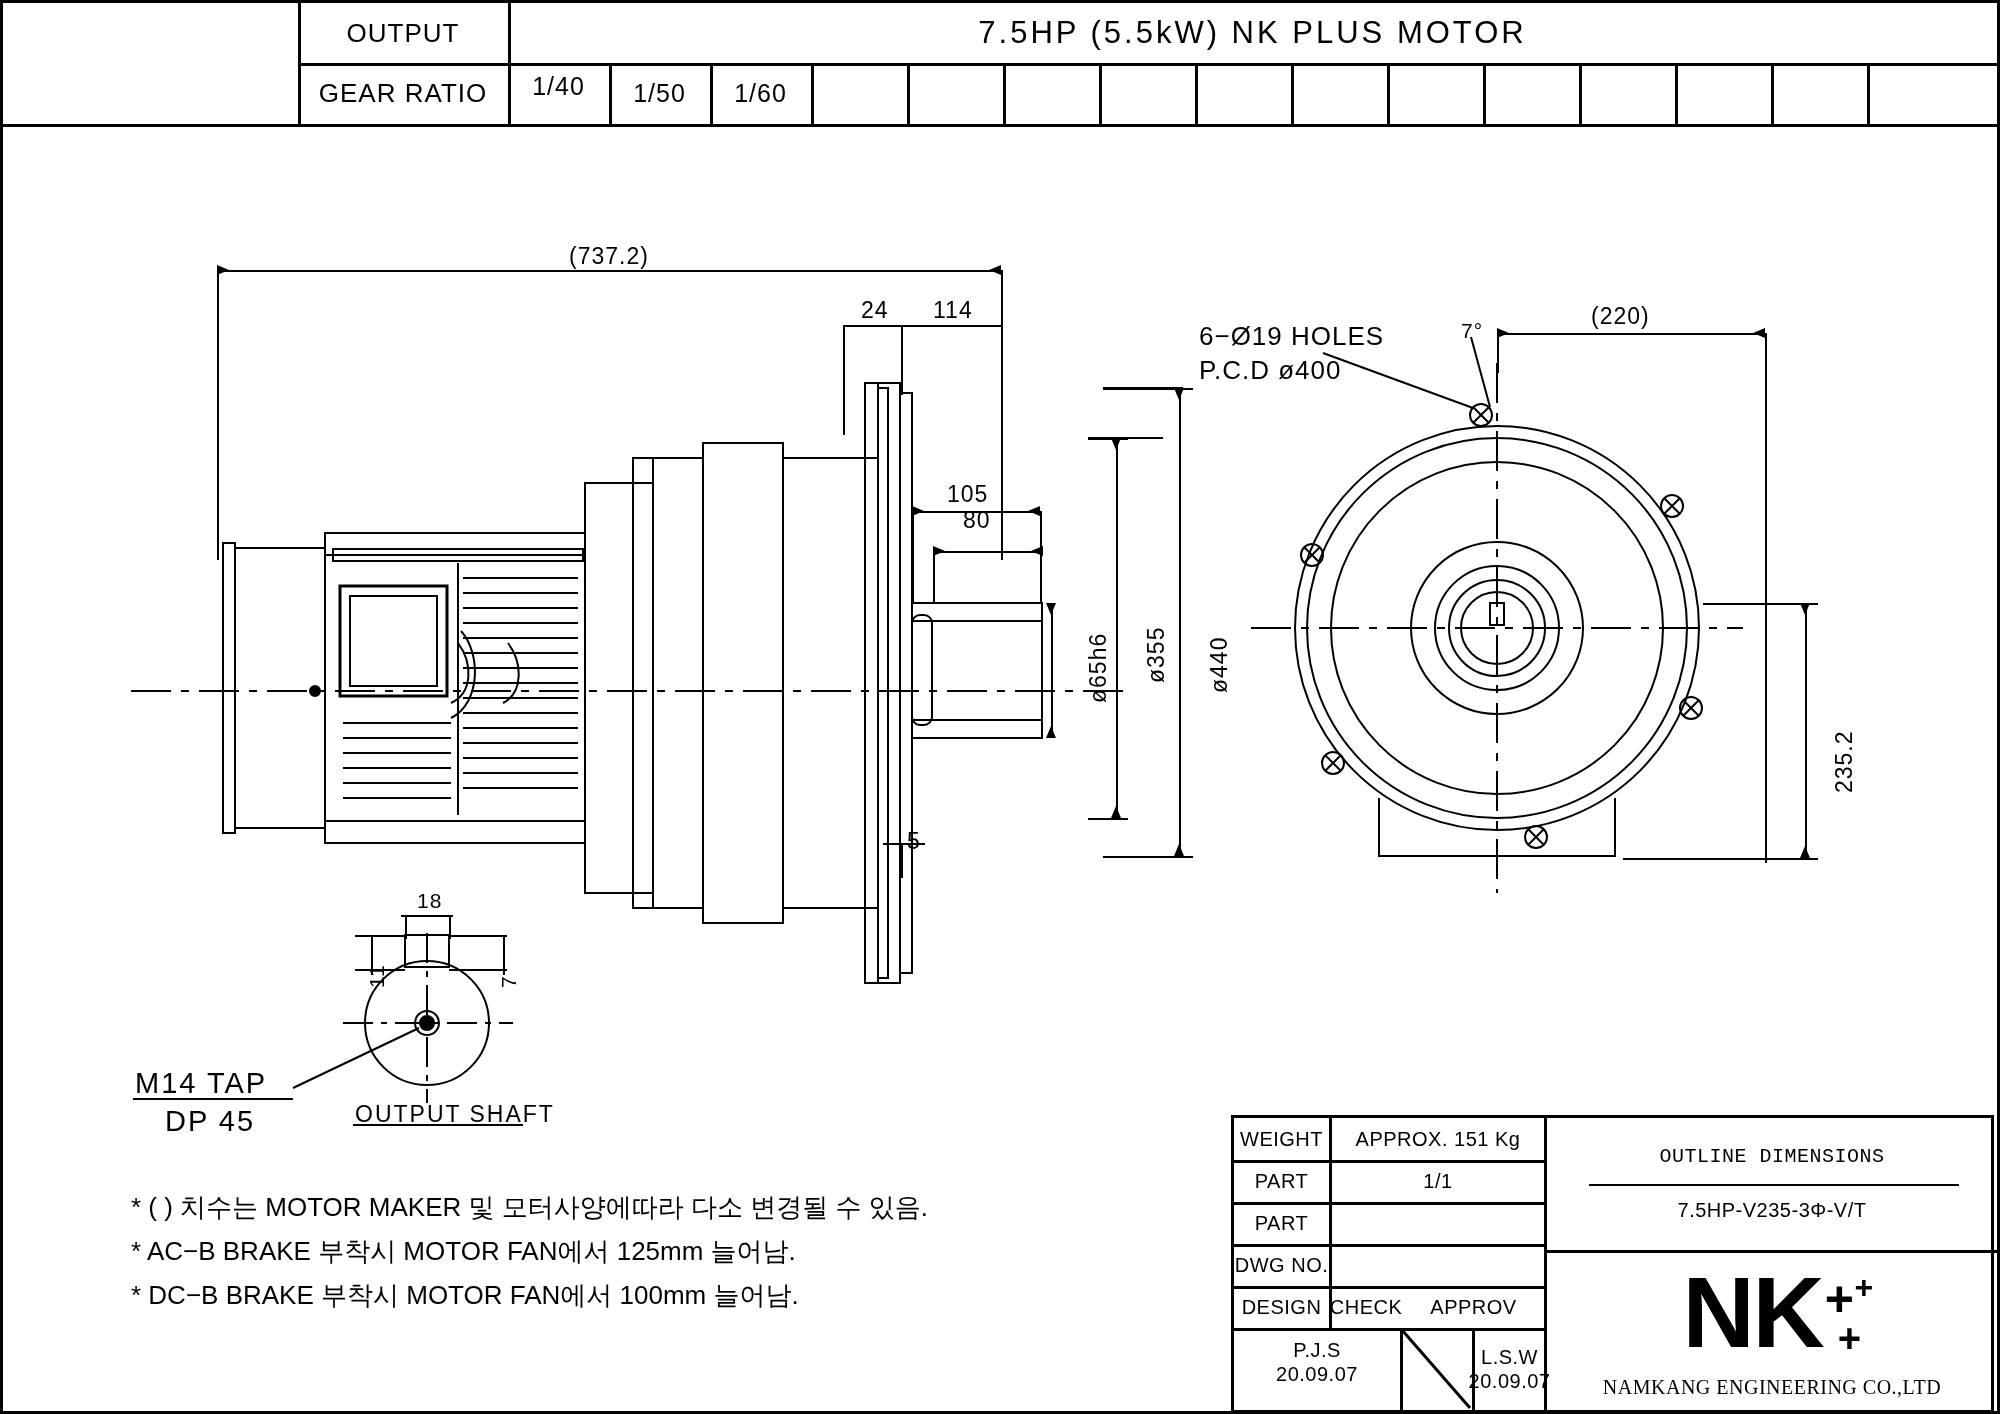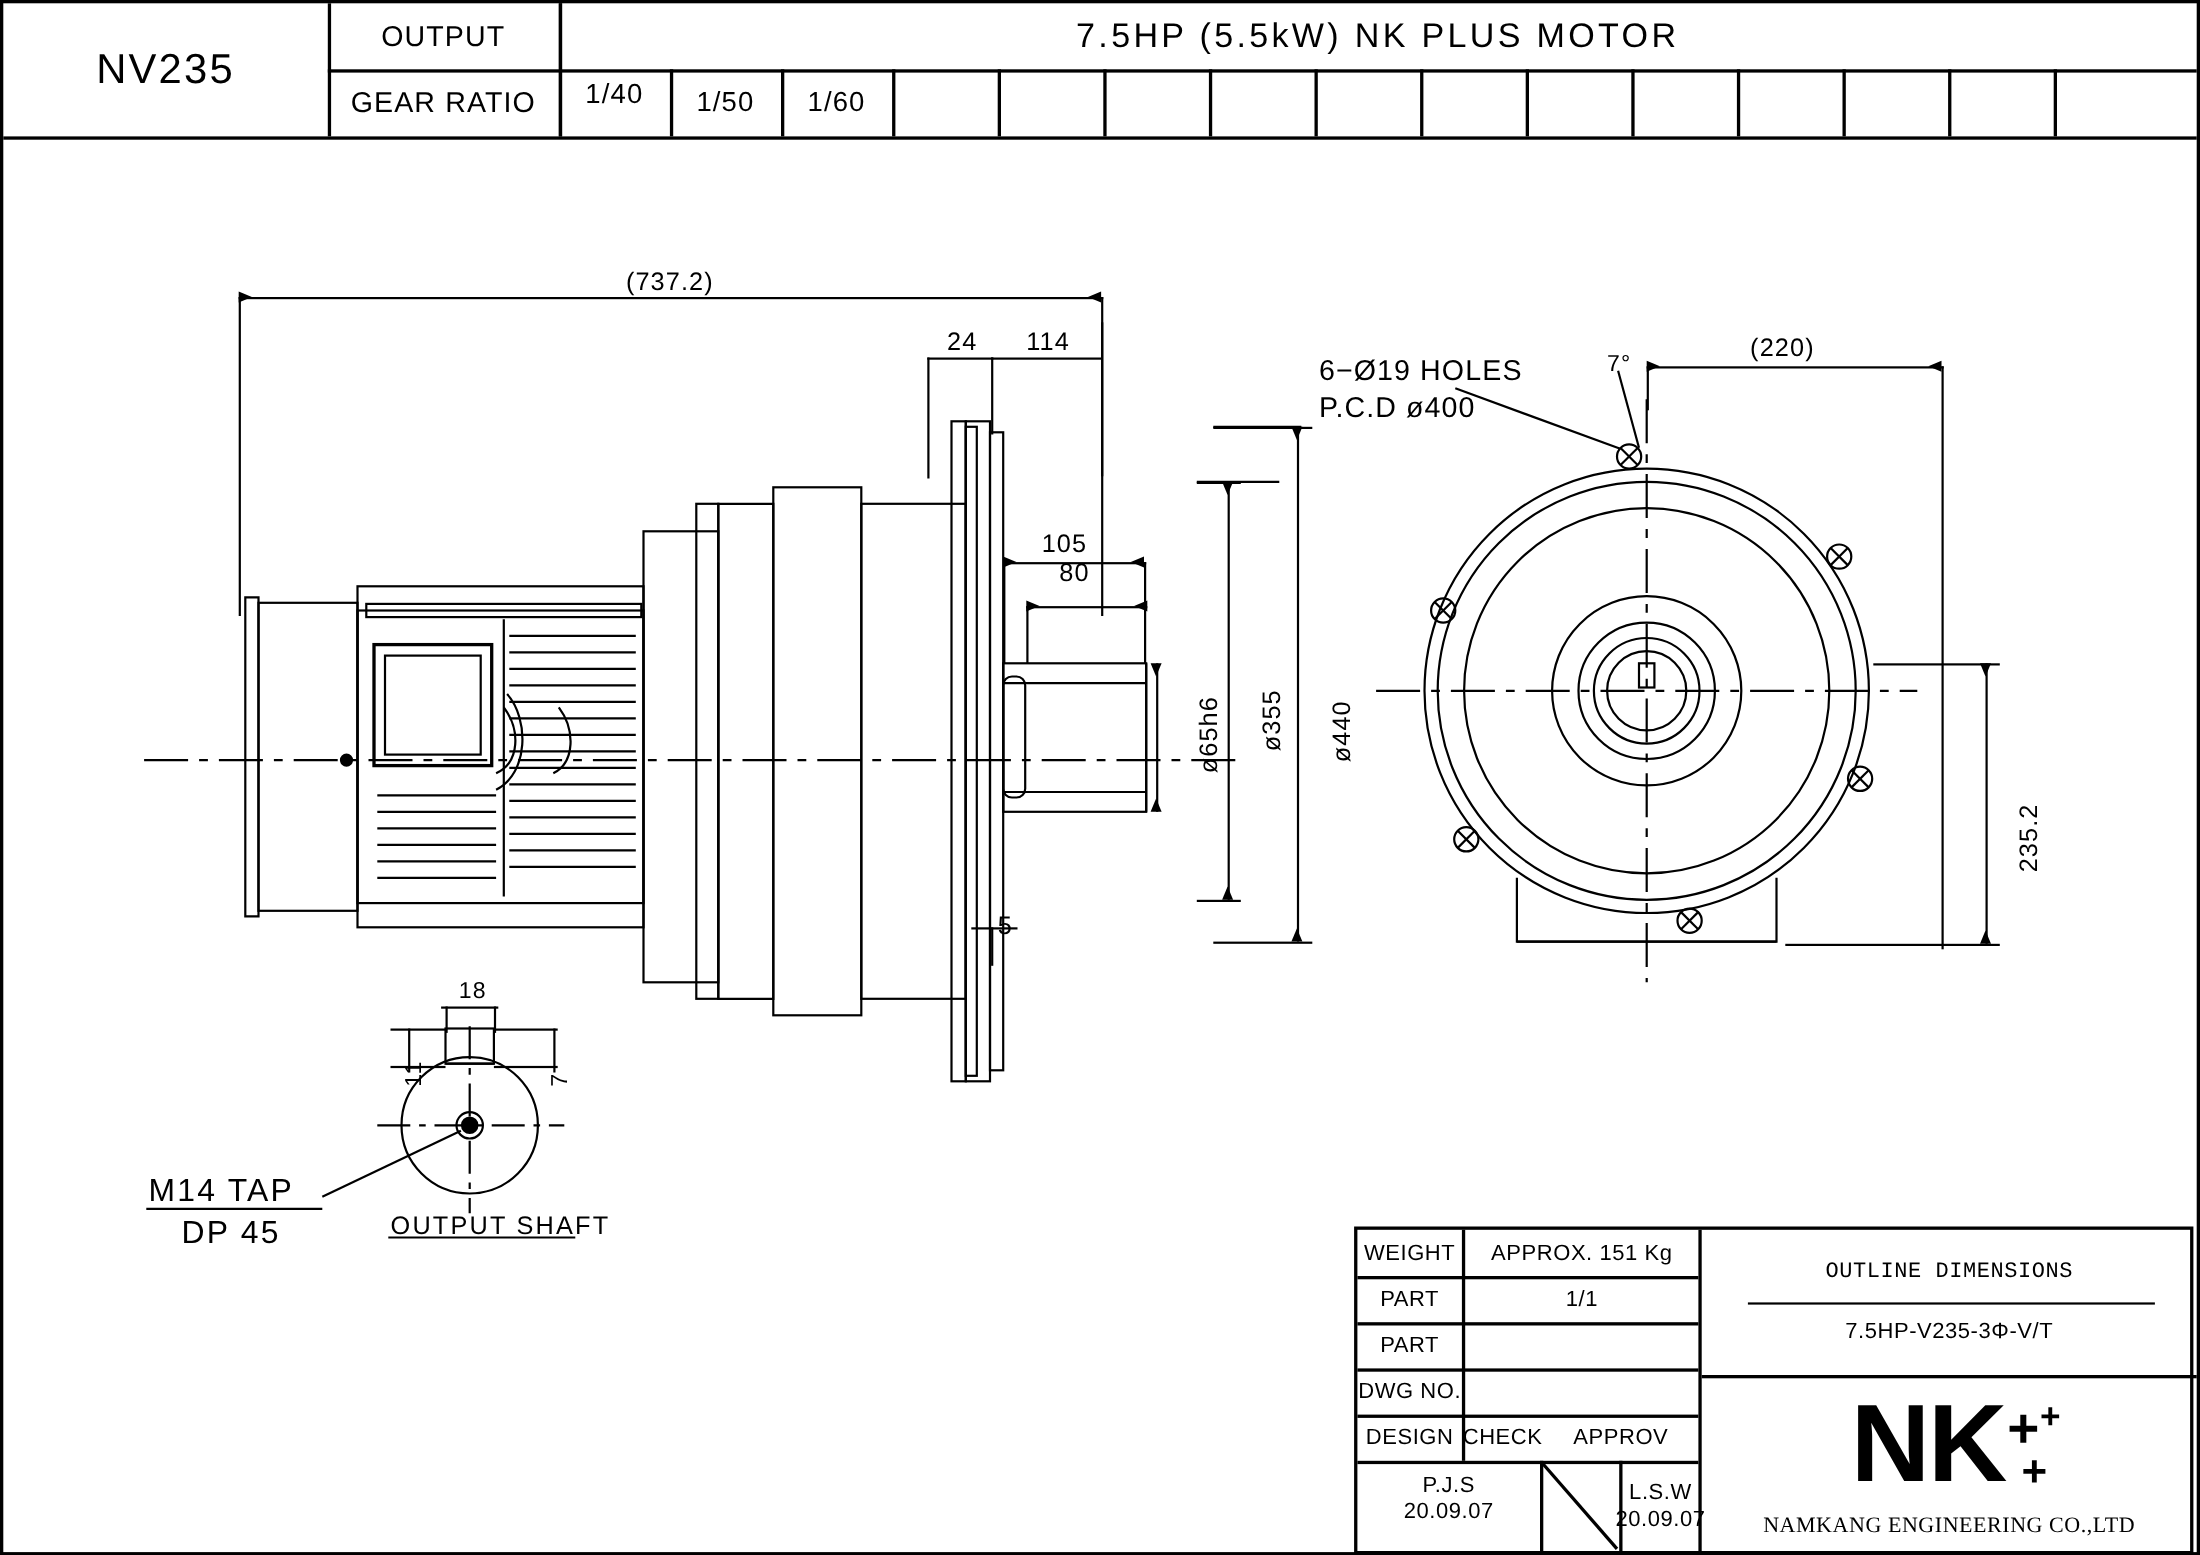--- a/index.html
+++ b/index.html
@@ -48,21 +48,20 @@
 
 <div id="sheet">
 
   <div class="hdr">
 
     <div class="vline" style="left:295px;top:0;height:121px;"></div>
     <div class="vline" style="left:505px;top:0;height:121px;"></div>
     <div class="vline" style="left:505px;top:0;height:121px;"></div>
     <div class="hline" style="left:295px;top:60px;width:1699px;"></div>
 
-    <div class="cell model" style="left:0;top:0;width:295px;height:121px;">NV235</div>
     <div class="cell lbl" style="left:295px;top:60px;width:210px;height:61px;">GEAR RATIO</div>
     <div class="cell lbl" style="left:295px;top:0;width:210px;height:60px;">OUTPUT</div>
     <div class="cell title-main" style="left:505px;top:0;width:1489px;height:60px;">7.5HP (5.5kW) NK PLUS MOTOR</div>
 
     <div class="cell ratio" style="left:505px;top:60px;width:101px;height:47px;">1/40</div>
     <div class="vline" style="left:606px;top:60px;height:61px;"></div>
     <div class="cell ratio" style="left:606px;top:60px;width:101px;height:61px;">1/50</div>
     <div class="vline" style="left:707px;top:60px;height:61px;"></div>
     <div class="cell ratio" style="left:707px;top:60px;width:101px;height:61px;">1/60</div>
     <div class="vline" style="left:808px;top:60px;height:61px;"></div>
@@ -291,20 +290,25 @@
   <div class="txt-s rot" style="left:362px;top:985px;transform:rotate(-90deg);">11</div>
   <div class="ln v1" style="left:500px;top:932px;height:40px;"></div>
   <div class="ln h1" style="left:446px;top:932px;width:58px;"></div>
   <div class="ln h1" style="left:446px;top:966px;width:58px;"></div>
   <div class="txt-s rot" style="left:494px;top:985px;transform:rotate(-90deg);">7</div>
 
   <div class="txt" style="left:132px;top:1064px;font-size:29px;letter-spacing:2px;">M14 TAP</div>
   <div class="txt" style="left:162px;top:1102px;font-size:29px;letter-spacing:2px;">DP 45</div>
   <div class="txt" style="left:352px;top:1098px;font-size:23px;letter-spacing:2px;">OUTPUT SHAFT</div>
 
+  <div class="notes">
+    <div>* (  ) 치수는 MOTOR MAKER 및 모터사양에따라 다소 변경될 수 있음.</div>
+    <div>* AC−B BRAKE 부착시 MOTOR FAN에서 125mm 늘어남.</div>
+    <div>* DC−B BRAKE 부착시 MOTOR FAN에서 100mm 늘어남.</div>
+  </div>
 
   <div class="tb">
 
     <div class="tbline" style="left:0;top:42px;width:310px;height:3px;"></div>
     <div class="tbline" style="left:0;top:84px;width:310px;height:3px;"></div>
     <div class="tbline" style="left:0;top:126px;width:310px;height:3px;"></div>
     <div class="tbline" style="left:0;top:168px;width:310px;height:3px;"></div>
     <div class="tbline" style="left:0;top:210px;width:310px;height:3px;"></div>
     <div class="tbline" style="left:95px;top:0;width:3px;height:210px;"></div>
     <div class="tbline" style="left:310px;top:0;width:3px;height:292px;"></div>

